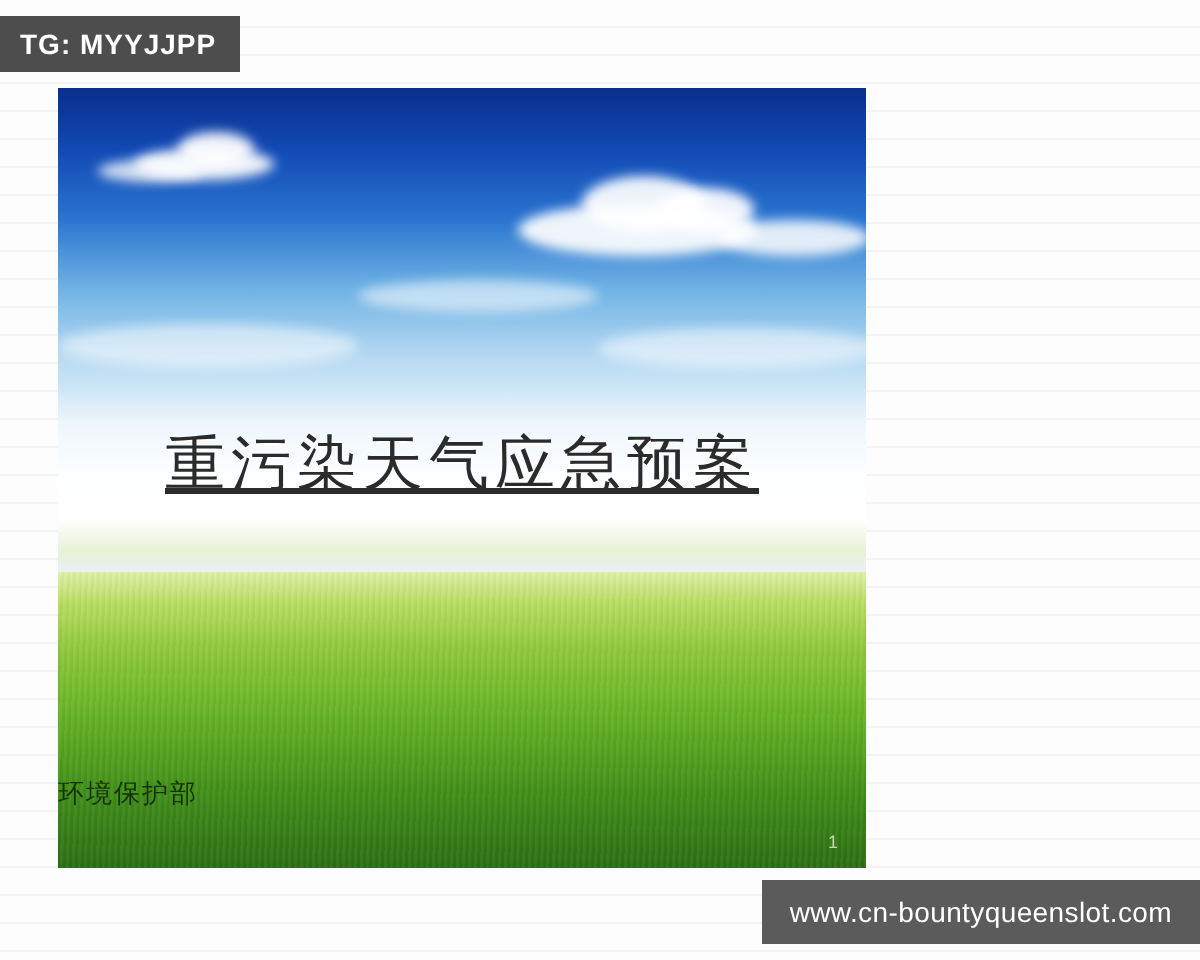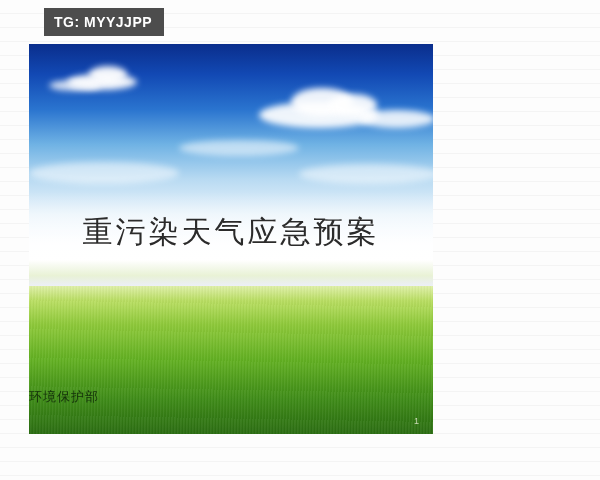--- a/index.html
+++ b/index.html
@@ -134,20 +134,21 @@
     position: absolute;
     left: 0;
     top: 168px;
     width: 100%;
     text-align: center;
     font-family: "DejaVu Sans", "Liberation Sans", sans-serif;
     font-size: 30px;
     letter-spacing: 3px;
     color: #2b2b2b;
     text-shadow: 0 1px 0 rgba(255,255,255,0.8);
+    text-decoration: underline;
   }
   .slide-subtitle {
     position: absolute;
     left: 0;
     top: 344px;
     width: 100%;
     text-align: left;
     font-family: "DejaVu Sans", "Liberation Sans", sans-serif;
     font-size: 13px;
     letter-spacing: 1px;
@@ -165,21 +166,20 @@
     position: absolute;
     left: 0;
     top: 8px;
     background: #4d4d4d;
     color: #ffffff;
     font-size: 14px;
     font-weight: bold;
     padding: 6px 12px 6px 10px;
     letter-spacing: 0.5px;
     line-height: 1.15;
-    margin-left: 44px;
   }
   
   .url-tag {
     position: absolute;
     right: 0;
     bottom: 8px;
     background: #5b5b5b;
     color: #ffffff;
     font-size: 14px;
     padding: 8px 14px;
@@ -211,14 +211,15 @@
     <div class="haze"></div>
     <div class="grass"></div>
     <div class="horizon"></div>
 
     <div class="slide-title">重污染天气应急预案</div>
     <div class="slide-subtitle">环境保护部</div>
     <div class="slide-pagenum">1</div>
   </div>
 
   <div class="tg-tag">TG: MYYJJPP</div>
+  <div class="url-tag">www.cn-bountyqueenslot.com</div>
 
 </div>
 
 </body></html>

